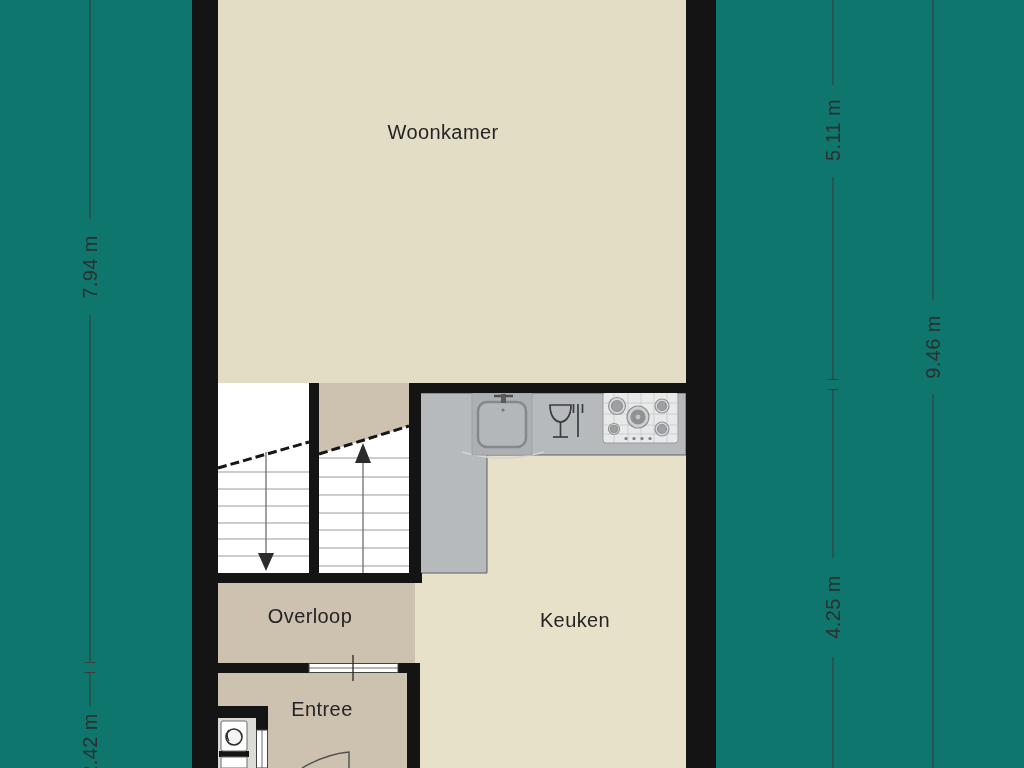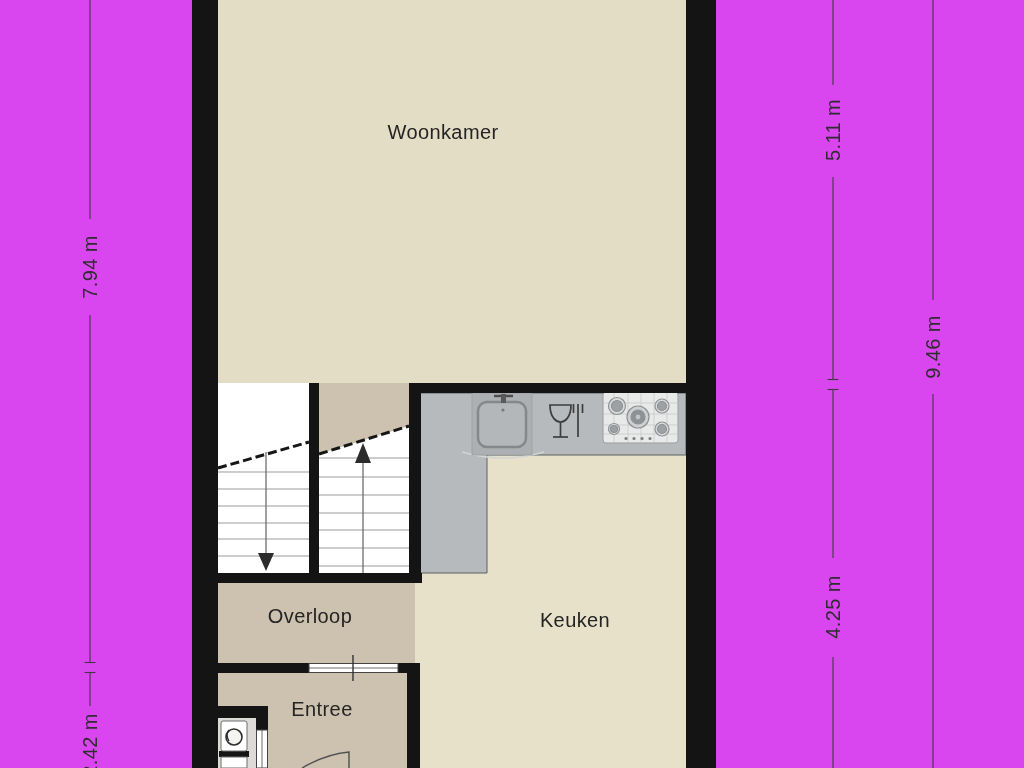--- a/index.html
+++ b/index.html
@@ -1,16 +1,16 @@
 <!DOCTYPE html>
 <html><head>
 <meta charset="utf-8">
 <style>
   html,body{margin:0;padding:0;background:#ffffff;}
-  #stage{position:relative;width:1024px;height:768px;overflow:hidden;background:#d946ef;
+  #stage{position:relative;width:1024px;height:768px;overflow:hidden;background:#0f766e;
          font-family:"Liberation Sans",sans-serif;}
   svg{position:absolute;left:0;top:0;}
   text{font-family:"Liberation Sans",sans-serif;}
   .room-label{font-size:20px;fill:#242424;letter-spacing:0.4px;}
   .dim-label{font-size:20px;fill:#2e2e2e;letter-spacing:0.4px;}
 </style>
 </head>
 <body>
 
 <div id="stage">

